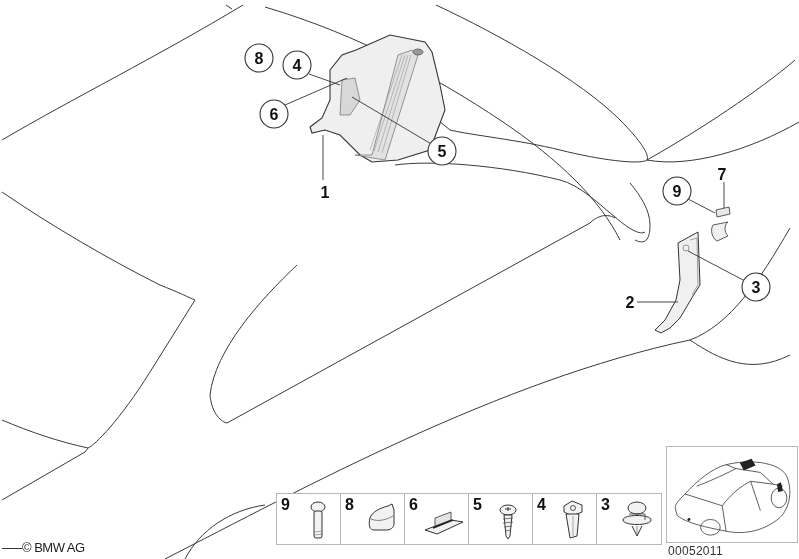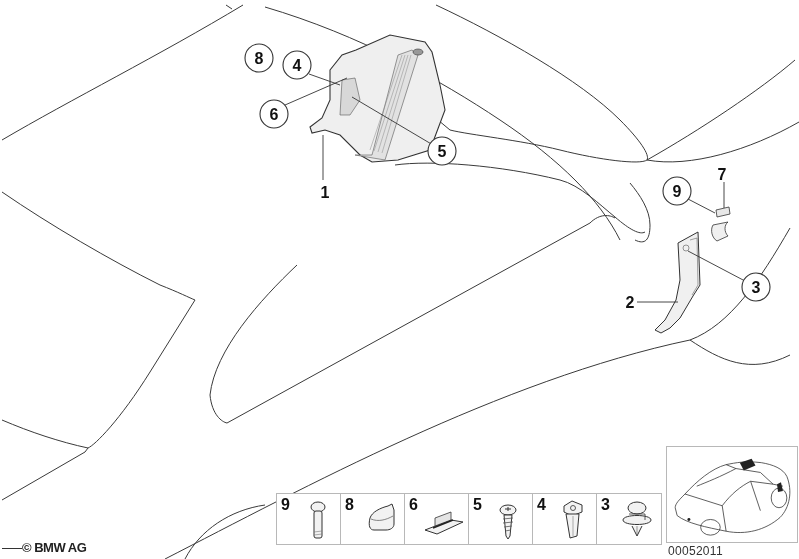--- a/index.html
+++ b/index.html
@@ -6,21 +6,21 @@
   body { width: 799px; height: 559px; position: relative; overflow: hidden; font-family: "Liberation Sans", sans-serif; }
   #diagram { position: absolute; left: 0; top: 0; width: 799px; height: 559px; }
   .callout-num { font-family: "Liberation Sans", sans-serif; font-weight: bold; font-size: 16px; fill: #111; }
   .parts-box { position: absolute; left: 276px; top: 493px; height: 50px; display: flex; border: 1px solid #b8b8b8; background: #fff; }
   .part-cell { width: 64px; height: 50px; border-right: 1px solid #b8b8b8; position: relative; box-sizing: border-box; }
   .part-cell:last-child { border-right: none; }
   .part-num { position: absolute; left: 4px; top: 2px; font-weight: bold; font-size: 16px; color: #111; }
   .part-icon { position: absolute; right: 4px; top: 4px; width: 40px; height: 44px; }
   .overview-box { position: absolute; left: 666px; top: 446px; width: 132px; height: 97px; border: 1px solid #b8b8b8; box-sizing: border-box; background: #fff; }
   .diagram-id { position: absolute; left: 668px; top: 544px; font-size: 12px; color: #333; letter-spacing: 0.3px; }
-  .copyright { position: absolute; left: 22px; top: 540px; font-size: 13px; font-weight: bold; color: #222; letter-spacing: -0.5px; }
+  .copyright { position: absolute; left: 22px; top: 540px; font-size: 13px; font-weight: normal; color: #222; letter-spacing: -0.5px; }
   .copyright-line { position: absolute; left: 2px; top: 548px; width: 20px; height: 1px; background: #333; }
 </style>
 </head>
 <body>
 
 <svg id="diagram" viewBox="0 0 799 559" width="799" height="559" xmlns="http://www.w3.org/2000/svg">
   <g fill="none" stroke="#3a3a3a" stroke-width="1">
 
     <path d="M2,140 C70,100 160,55 243,5"></path>
     <path d="M226,5 L232,9"></path>

